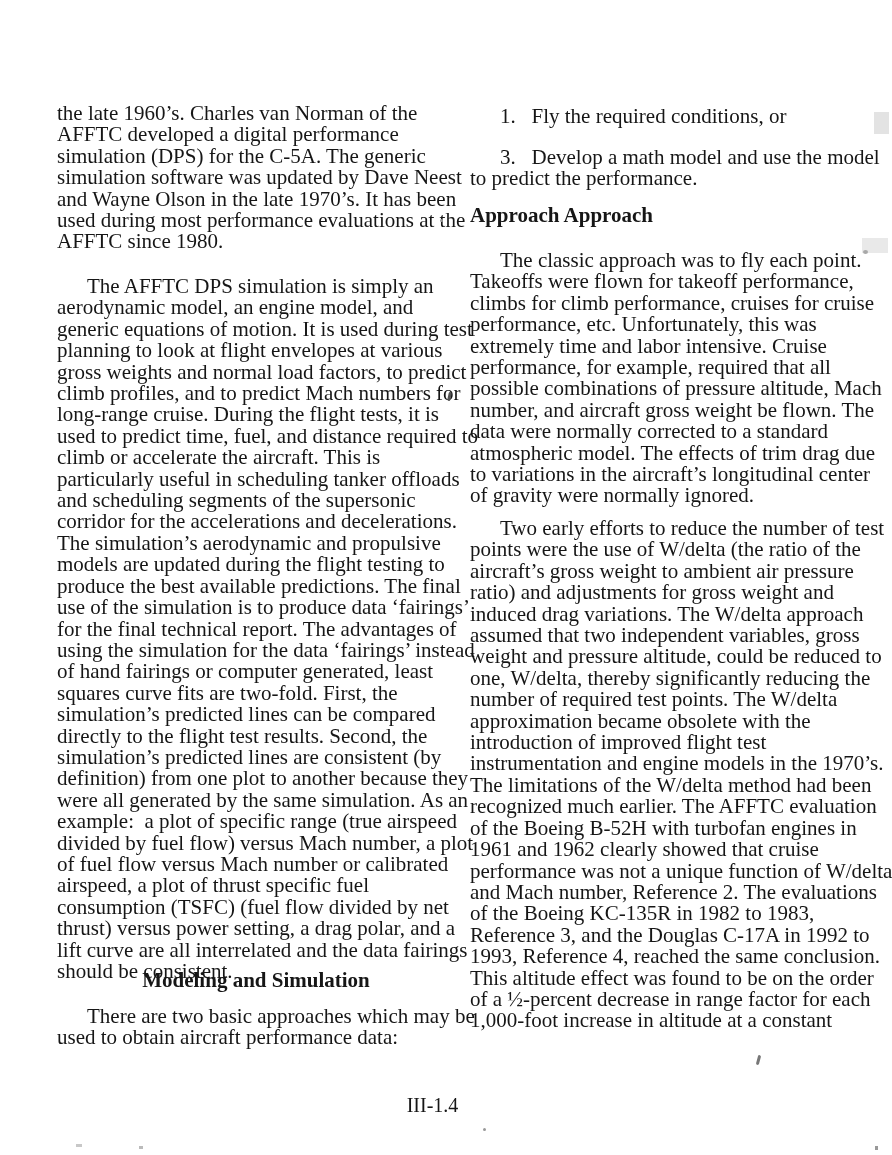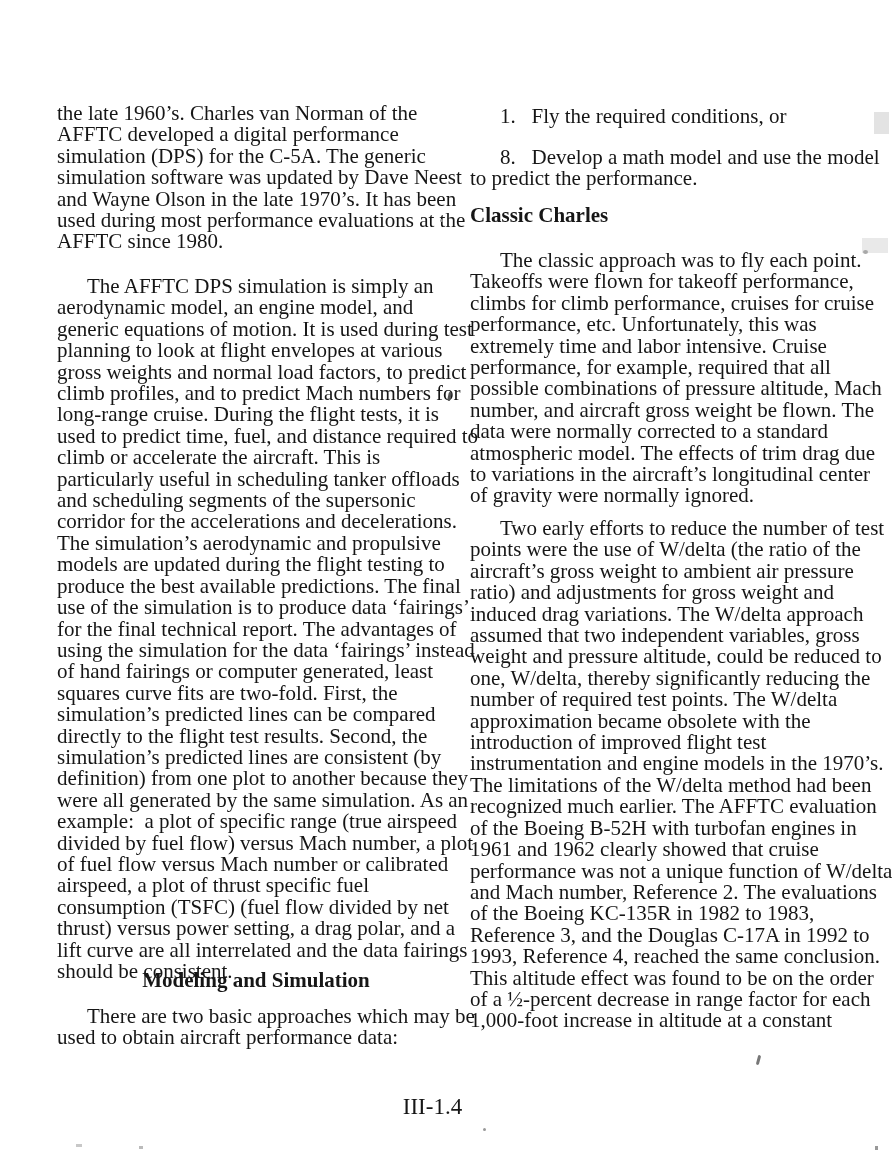--- a/index.html
+++ b/index.html
@@ -19,21 +19,21 @@
   }
   .indent { text-indent: 30px; }
   .left-col  { left: 57px;  width: 398px; }
   .right-col { left: 470px; width: 420px; }
   .heading { font-weight: bold; }
   .center-head { text-align: center; }
   .footer {
     position: absolute;
     left: 0; width: 865px; top: 1094px;
     text-align: center;
-    font-size: 23px;
+    font-size: 20px;
   }
   .artifact { position: absolute; }
 </style>
 </head>
 <body>
 
 <div class="block left-col" style="top:103px;">the late 1960’s. Charles van Norman of the
 AFFTC developed a digital performance
 simulation (DPS) for the C-5A. The generic
 simulation software was updated by Dave Neest
@@ -75,24 +75,24 @@
 lift curve are all interrelated and the data fairings
 should be consistent.</div>
 
 <div class="block left-col heading center-head" style="top:970px;">Modeling and Simulation</div>
 
 <div class="block left-col indent" style="top:1006px;">There are two basic approaches which may be
 used to obtain aircraft performance data:</div>
 
 <div class="block right-col indent" style="top:106px;">1.   Fly the required conditions, or</div>
 
-<div class="block right-col indent" style="top:147px;">8.   Develop a math model and use the model
+<div class="block right-col indent" style="top:147px;">3.   Develop a math model and use the model
 to predict the performance.</div>
 
-<div class="block right-col heading" style="top:205px;">Classic Charles</div>
+<div class="block right-col heading" style="top:205px;">Approach Approach</div>
 
 <div class="block right-col indent" style="top:250px;">The classic approach was to fly each point.
 Takeoffs were flown for takeoff performance,
 climbs for climb performance, cruises for cruise
 performance, etc. Unfortunately, this was
 extremely time and labor intensive. Cruise
 performance, for example, required that all
 possible combinations of pressure altitude, Mach
 number, and aircraft gross weight be flown. The
 data were normally corrected to a standard

